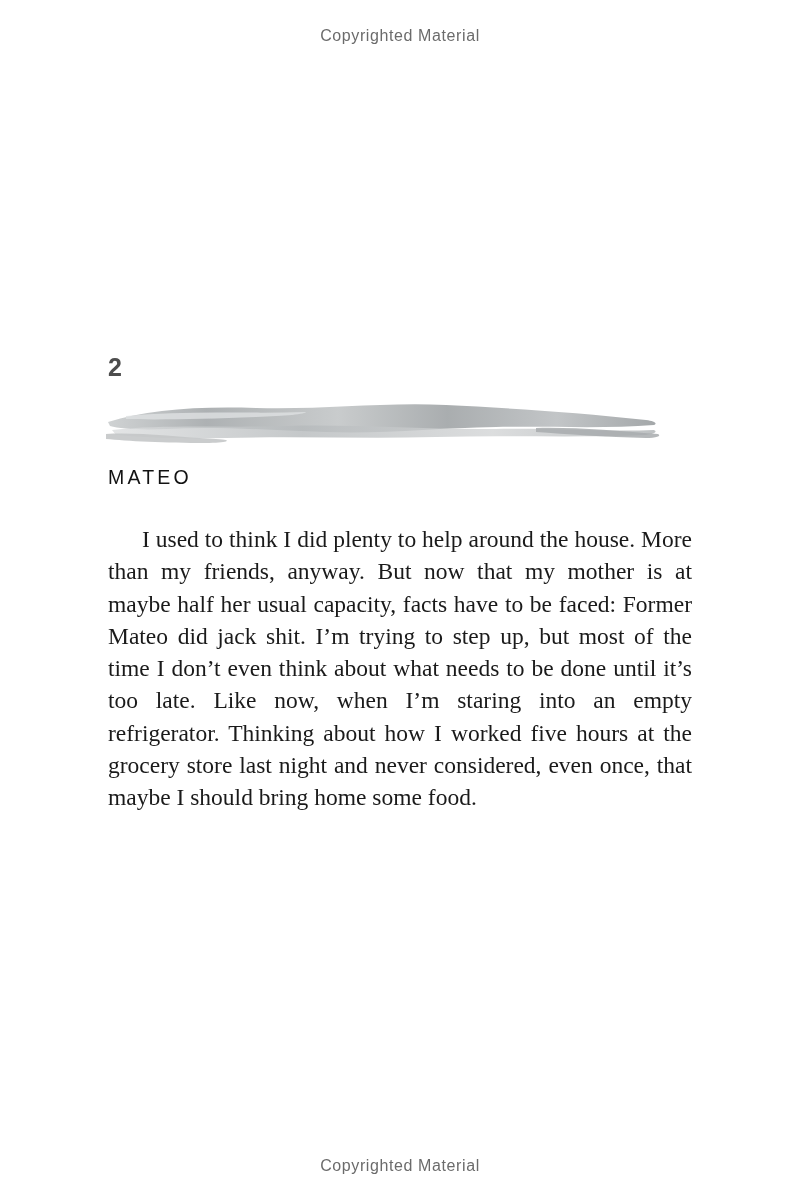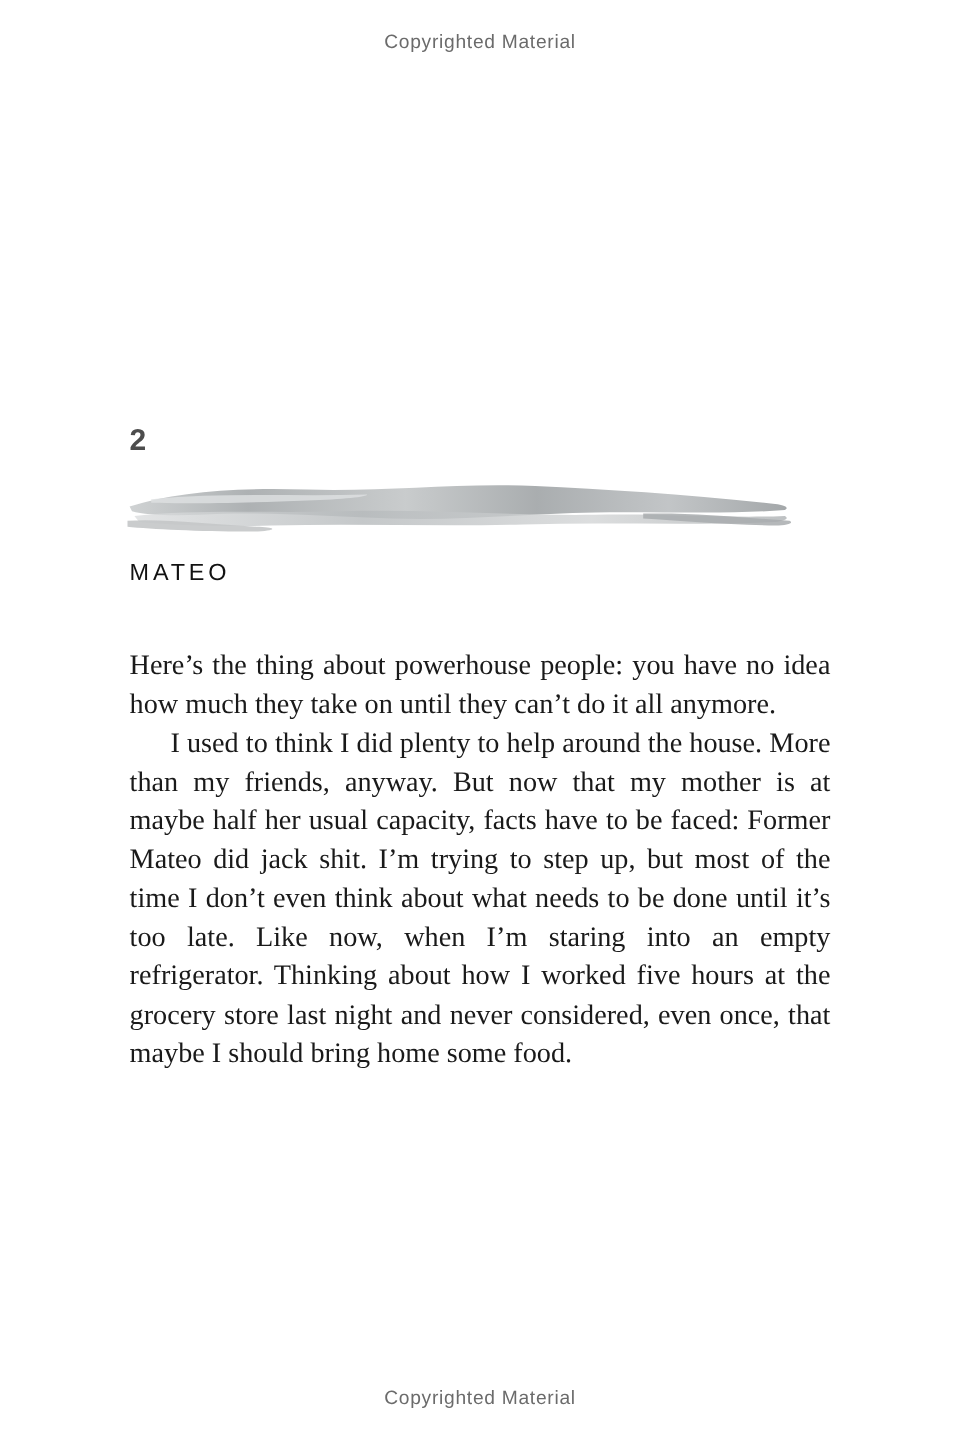--- a/index.html
+++ b/index.html
@@ -58,21 +58,21 @@
     margin: 0 0 18px -2px;
     overflow: hidden;
   }
   .brush svg { display: block; }
 
   .speaker {
     font-family: "Liberation Sans", sans-serif;
     font-size: 19.5px;
     letter-spacing: 3.2px;
     color: #121212;
-    margin: 0 0 50px 0;
+    margin: 0 0 34px 0;
   }
 
   .body-text {
     font-family: "Liberation Serif", serif;
     font-size: 23.5px;
     line-height: 32.3px;
     text-align: justify;
     color: #1a1a1a;
     margin: 0;
     -webkit-hyphens: none;
@@ -126,21 +126,20 @@
         <path d="M6,34 C60,28 120,32 180,30 C250,28 320,34 390,33 C450,32 500,36 548,34 C552,36 548,38 540,39 C470,42 400,39 330,41 C260,43 190,40 120,42 C80,43 40,42 10,39 Z" fill="url(#bg2)" opacity="0.8"></path>
         <path d="M0,38 C30,36 70,41 110,43 C130,44 120,47 100,47 C60,47 20,45 0,43 Z" fill="#c4c7c8" opacity="0.9"></path>
         <path d="M430,32 C470,31 510,35 552,38 C556,40 550,42 540,42 C500,41 460,38 430,36 Z" fill="#a8acae" opacity="0.85"></path>
         <path d="M20,20 C80,14 140,18 200,16 C200,18 180,20 150,21 C100,23 50,24 20,23 Z" fill="#dfe1e2" opacity="0.8"></path>
       </svg>
     </div>
 
     <div class="speaker">MATEO</div>
 
     <div class="body-text">
-      <p>Here’s the thing about powerhouse people: you have no idea how much they take on until they can’t do it all anymore.</p>
       <p class="indent">I used to think I did plenty to help around the house. More than my friends, anyway. But now that my mother is at maybe half her usual capacity, facts have to be faced: Former Mateo did jack shit. I’m trying to step up, but most of the time I don’t even think about what needs to be done until it’s too late. Like now, when I’m staring into an empty refrigerator. Thinking about how I worked five hours at the grocery store last night and never considered, even once, that maybe I should bring home some food.</p>
     </div>
 
   </div>
 
 
   <div class="watermark bottom">Copyrighted Material</div>
 
 </div>
 

